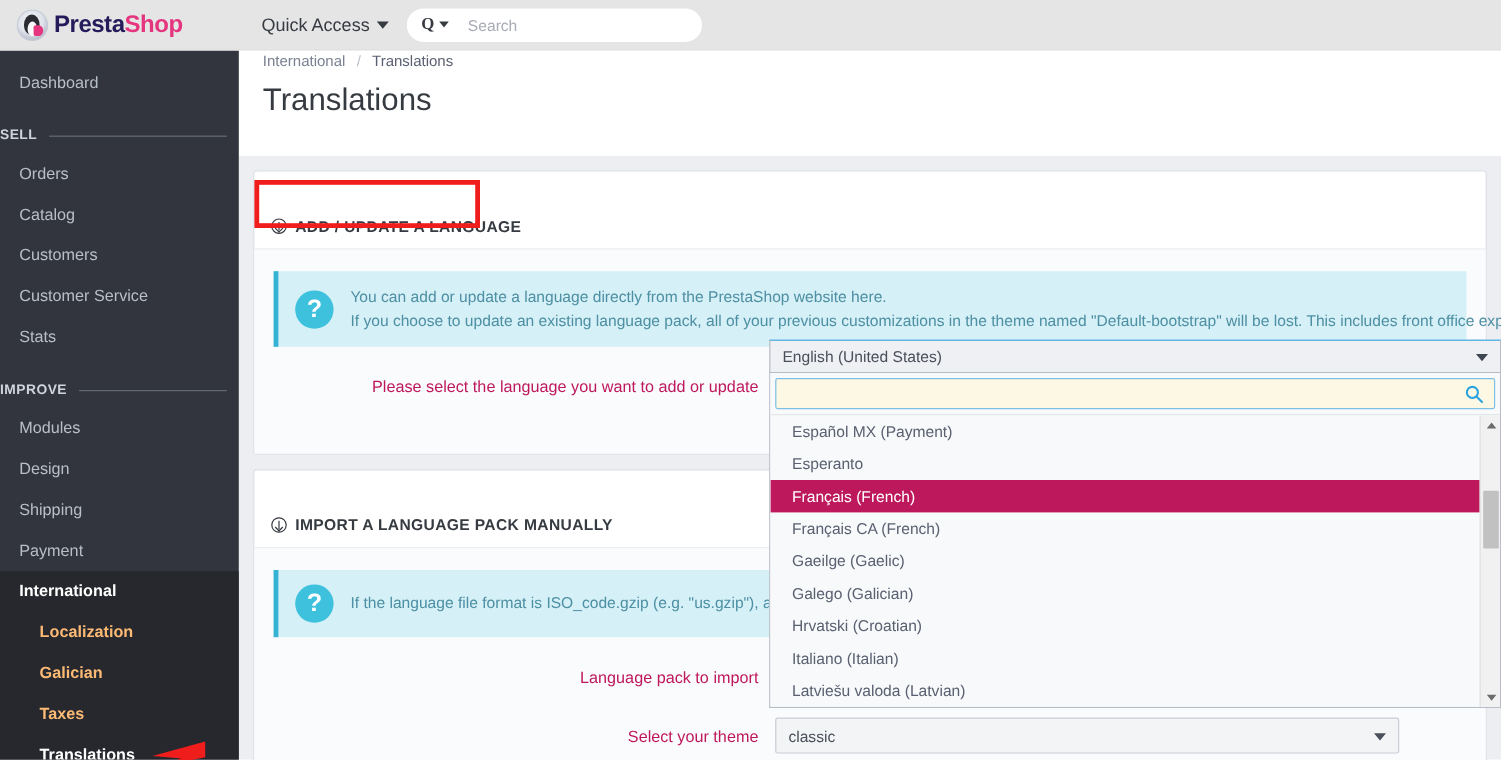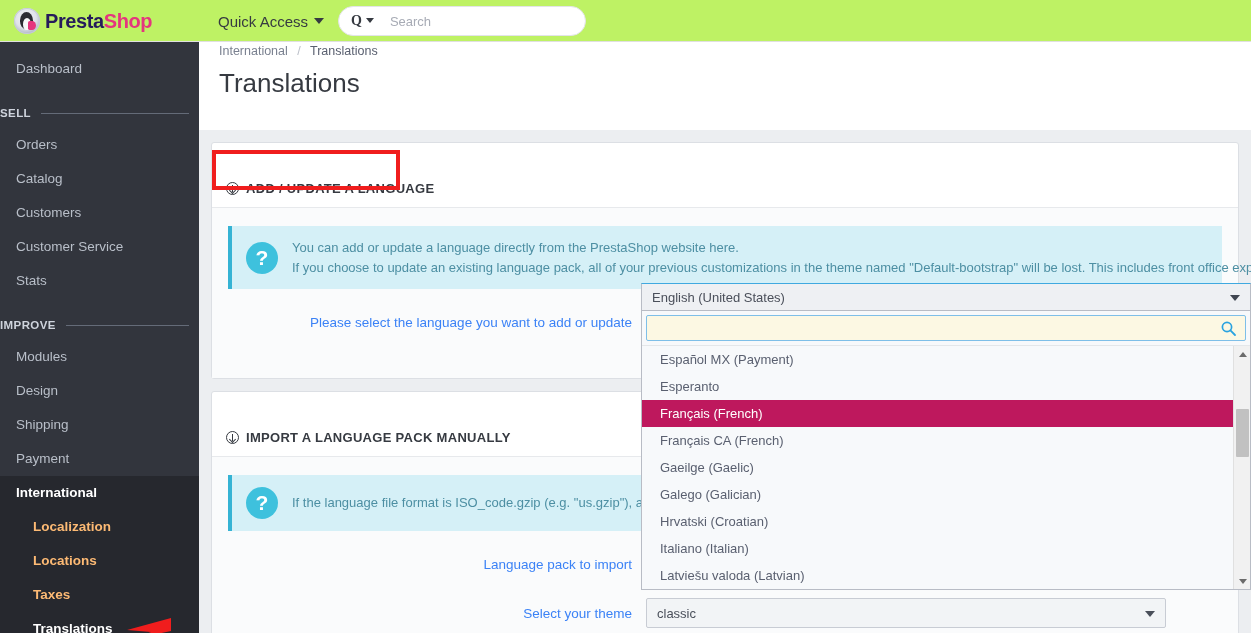--- a/index.html
+++ b/index.html
@@ -9,21 +9,21 @@
     overflow: hidden;
     background: #ffffff;
     font-family: "Liberation Sans", sans-serif;
     -webkit-font-smoothing: antialiased;
   }
 
   
   #header {
     position: absolute; top: 0; left: 0;
     width: 1251px; height: 42px;
-    background: #bef264;
+    background: #e5e5e5;
     border-bottom: 1px solid #e0e0e0;
     z-index: 40;
   }
   #logo-block {
     position: absolute; left: 0; top: 0;
     width: 200px; height: 42px;
     display: flex; align-items: center; padding-left: 14px;
   }
   .logo-penguin {
     width: 26px; height: 26px; border-radius: 50%;
@@ -200,21 +200,21 @@
     font-family: "Liberation Sans", sans-serif;
   }
   .info-text { font-size: 13px; color: #4d8fa3; line-height: 1.5; white-space: nowrap; }
 
   .form-row {
     display: flex; align-items: center;
     margin-bottom: 26px;
   }
   .form-label {
     width: 418px; text-align: right; padding-right: 14px;
-    font-size: 13.5px; color: #3b82f6;
+    font-size: 13.5px; color: #be185d;
   }
   .form-field { flex: 1; }
 
   .select-box {
     height: 30px; border: 1px solid #c8ccd4;
     background: #f2f4f6; border-radius: 2px;
     display: flex; align-items: center;
     padding: 0 10px; font-size: 13px; color: #4a4f5a;
     position: relative; cursor: pointer;
     max-width: 520px;
@@ -369,21 +369,21 @@
     <span class="sec-rule"></span>
   </div>
   <a class="nav-link">Modules</a>
   <a class="nav-link">Design</a>
   <a class="nav-link">Shipping</a>
   <a class="nav-link">Payment</a>
 
   <a class="nav-link active-parent">International</a>
   <div id="submenu">
     <a class="sub-link">Localization</a>
-    <a class="sub-link">Locations</a>
+    <a class="sub-link">Galician</a>
     <a class="sub-link">Taxes</a>
     <a class="sub-link current">Translations</a>
   </div>
 </div>
 
 <div id="content">
 
   <div id="breadcrumb">
     <span>International</span>
     <span class="sep">/</span>

